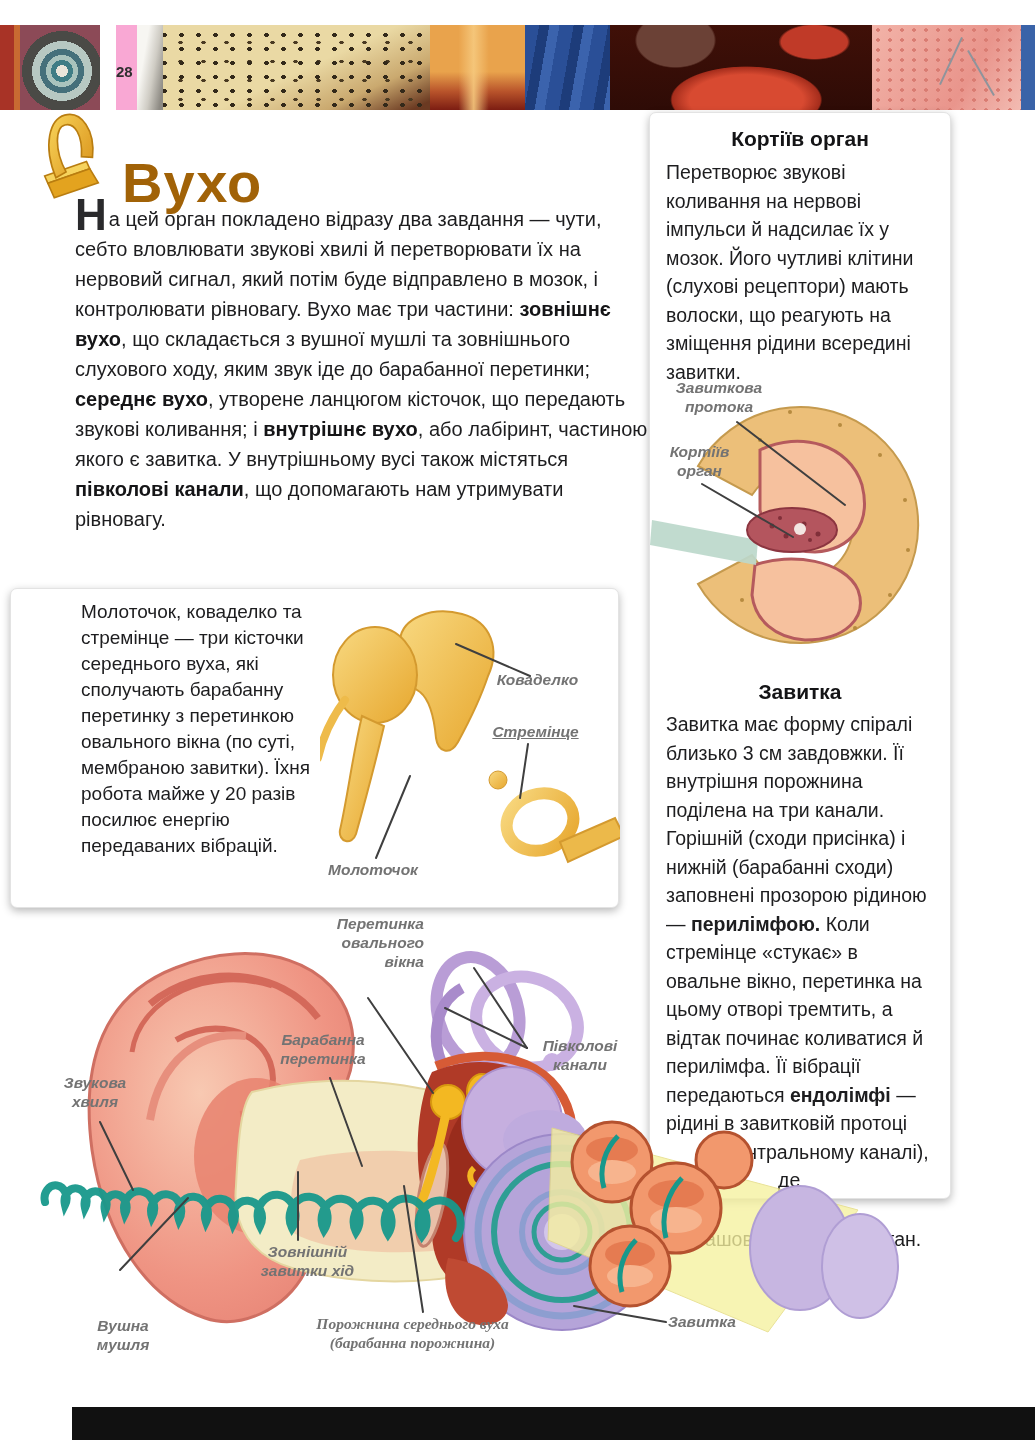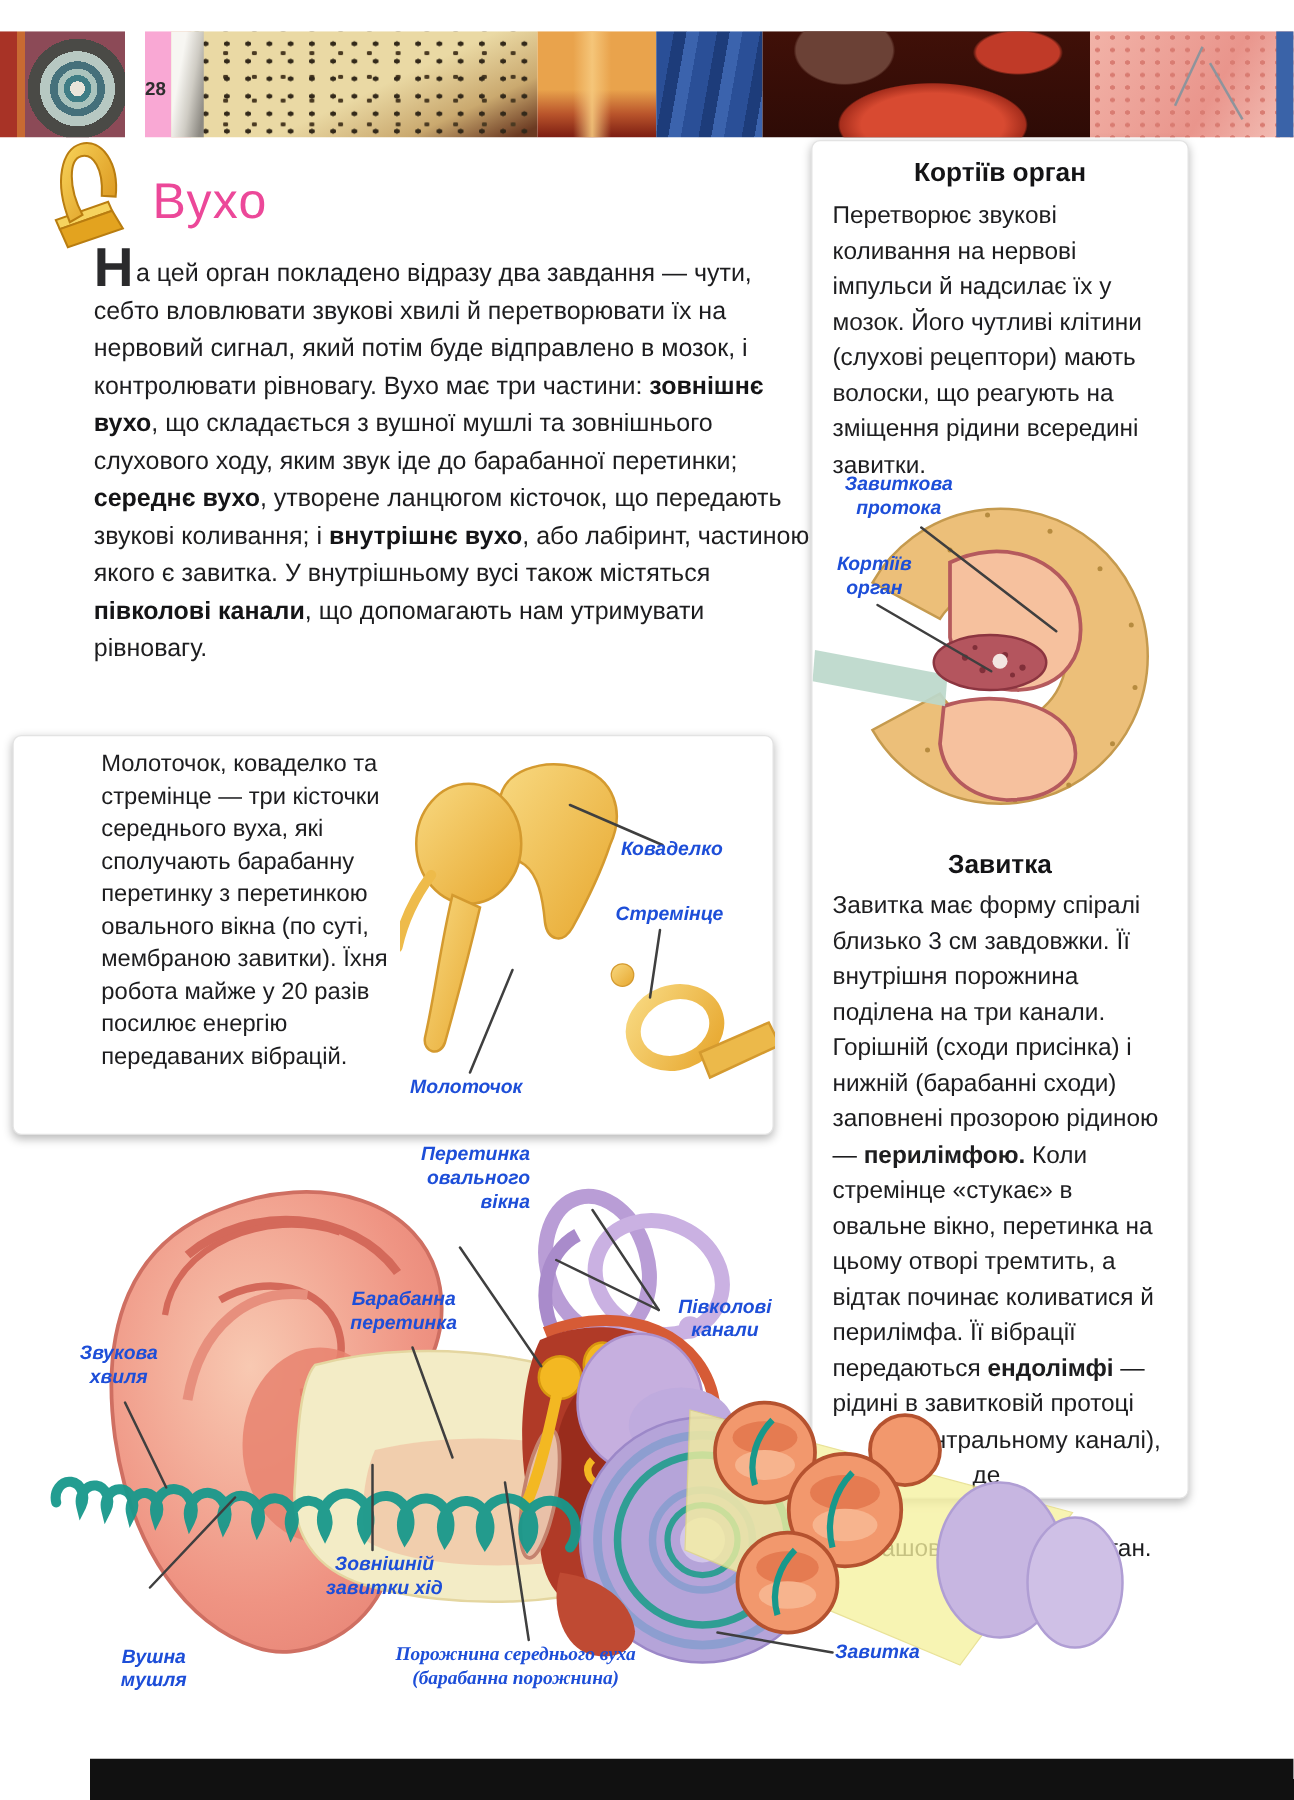--- a/index.html
+++ b/index.html
@@ -39,21 +39,21 @@
     background-image:
       radial-gradient(#d97c72 1.8px,rgba(0,0,0,0) 2.3px),
       linear-gradient(120deg,#f2b3a8,#e9958c 60%,#f4c3ba);
     background-size:12px 10px,100% 100%;}
   .seg-g .vessel{position:absolute;right:0;top:0;width:14px;height:85px;background:#3a63a8;}
   .seg-g .branch{position:absolute;width:2px;height:52px;background:#8e949c;}
   .b1{left:78px;top:10px;transform:rotate(25deg);}
   .b2{left:108px;top:22px;transform:rotate(-30deg);}
 
   
-  .title{position:absolute;left:122px;top:112px;font-size:40px;font-weight:normal;color:#ec4899;letter-spacing:1px;}
+  .title{position:absolute;left:122px;top:112px;font-size:56px;font-weight:bold;color:#a16207;letter-spacing:1px;}
   .title-icon{position:absolute;left:30px;top:104px;}
 
   
   .intro{position:absolute;left:75px;top:200px;width:580px;font-size:20px;line-height:30px;margin:0;}
   .intro b{font-weight:bold;color:#151517;}
   .dropcap{font-size:44px;font-weight:bold;line-height:30px;vertical-align:-4px;margin-right:2px;color:#2a2a2c;}
 
   
   .card{position:absolute;background:#ffffff;border:1px solid #e3e3e3;border-radius:7px;
         box-shadow:0 3px 8px rgba(0,0,0,.28);}
@@ -67,21 +67,21 @@
   .box-p{font-size:19.5px;line-height:28.5px;margin:0;}
   .illus-spacer{height:292px;}
   .box-h2{font-size:21px;font-weight:bold;text-align:center;margin:2px 0 6px 0;color:#141416;}
   .fl{float:left;height:29px;}
   .fl1{width:52px;}
   .fl2{width:112px;clear:left;}
   .fl3{width:172px;clear:left;}
 
   
   .lbl{position:absolute;font-style:italic;font-weight:bold;font-size:15.5px;line-height:19px;
-       color:#1d4ed8;text-align:center;z-index:6;}
+       color:#737373;text-align:center;z-index:6;}
 
   svg.art{position:absolute;z-index:5;}
   .leader{stroke:#3f3f3f;stroke-width:2;stroke-linecap:round;}
 
   
   .bottom-bar{position:absolute;left:72px;top:1407px;width:963px;height:33px;background:#111111;z-index:8;}
 </style>
 </head>
 <body>
 
@@ -138,21 +138,21 @@
     <path d="M362,716 C352,758 348,795 340,830 C338,842 352,846 356,834 C366,798 376,760 384,726 Z" fill="url(#gold)" stroke="#d49a2f" stroke-width="2"></path>
     <path d="M345,700 C330,720 322,740 318,758" fill="none" stroke="#eebb4a" stroke-width="8" stroke-linecap="round"></path>
     <circle cx="498" cy="780" r="9" fill="url(#gold)" stroke="#d49a2f"></circle>
     <ellipse cx="540" cy="822" rx="34" ry="28" transform="rotate(-20 540 822)" fill="none" stroke="url(#gold)" stroke-width="12"></ellipse>
     <path d="M560,842 L615,818 L624,836 L568,862 Z" fill="#ecb94a" stroke="#d49a2f" stroke-width="2"></path>
     <line class="leader" x1="530" y1="676" x2="456" y2="644"></line>
     <line class="leader" x1="528" y1="744" x2="520" y2="798"></line>
     <line class="leader" x1="376" y1="858" x2="410" y2="776"></line>
   </svg>
   <div class="lbl" style="left:490px;top:670px;width:95px;">Коваделко</div>
-  <div class="lbl" style="left:488px;top:722px;width:95px;">Стремінце</div>
+  <div class="lbl" style="left:488px;top:722px;width:95px;text-decoration:underline;">Стремінце</div>
   <div class="lbl" style="left:318px;top:860px;width:110px;">Молоточок</div>
 
   <div class="card card-right">
     <div class="inner">
       <h2 class="box-h">Кортіїв орган</h2>
       <p class="box-p">Перетворює звукові коливання на нервові імпульси й надсилає їх у мозок. Його чутливі клітини (слухові рецептори) мають волоски, що реагують на зміщення рідини всередині завитки.</p>
       <div class="illus-spacer"></div>
       <h2 class="box-h2">Завитка</h2>
       <p class="box-p"><span>Завитка має форму спіралі близько 3 см завдовжки. Її внутрішня порожнина поділена на три канали. Горішній (сходи присінка) і нижній (барабанні сходи) заповнені прозорою рідиною — </span><b>перилімфою.</b><span> Коли стремінце «стукає» в овальне вікно, перетинка на цьому отворі тремтить, а відтак починає коливатися й перилімфа. Її вібрації передаються </span><b>ендолімфі</b><span> — рідині в завитковій протоці </span><span class="fl fl1"></span><span class="fl fl2"></span><span class="fl fl3"></span><span>(центральному каналі), де розташований кортіїв орган.</span></p>
     </div>

